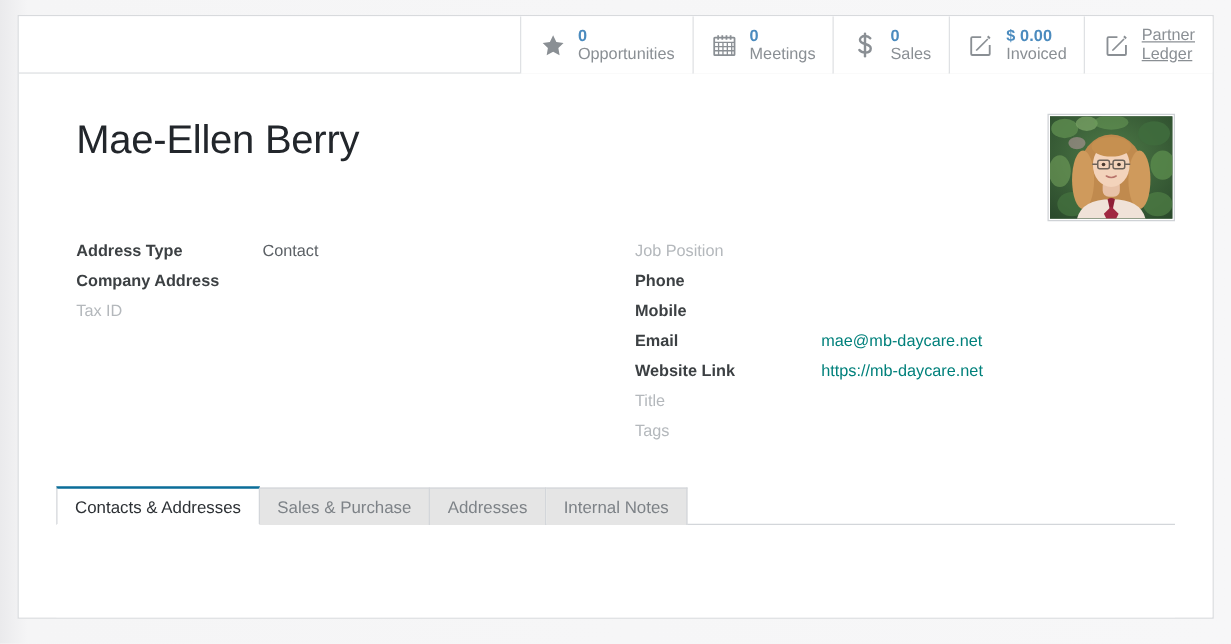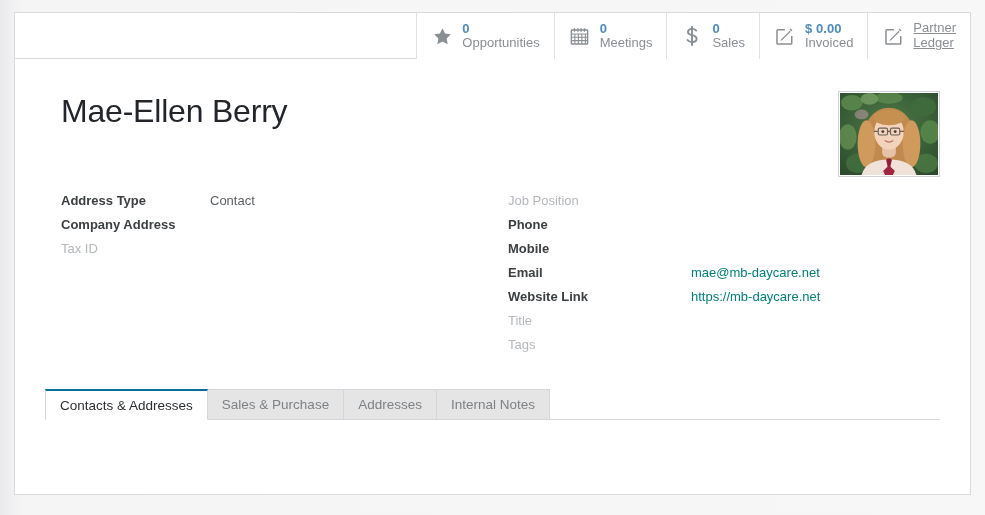--- a/index.html
+++ b/index.html
@@ -168,34 +168,33 @@
     color: #b4b8bc;
   }
   .field-value {
     font-size: 13px;
     color: #5c6166;
   }
   .field-value.link {
     color: #00807b;
     text-decoration: none;
     cursor: pointer;
-    margin-left: 34px;
   }
 
   
   .notebook {
     position: absolute;
     left: 30px;
     right: 30px;
     top: 330px;
     bottom: 0;
   }
   .tab-strip {
     display: flex;
-    align-items: flex-start;
+    align-items: center;
     border-bottom: 1px solid #d3d6da;
     height: 31px;
     box-sizing: border-box;
   }
   .tab {
     font-size: 13.5px;
     color: #7d8287;
     padding: 0 14px;
     height: 30px;
     line-height: 30px;

